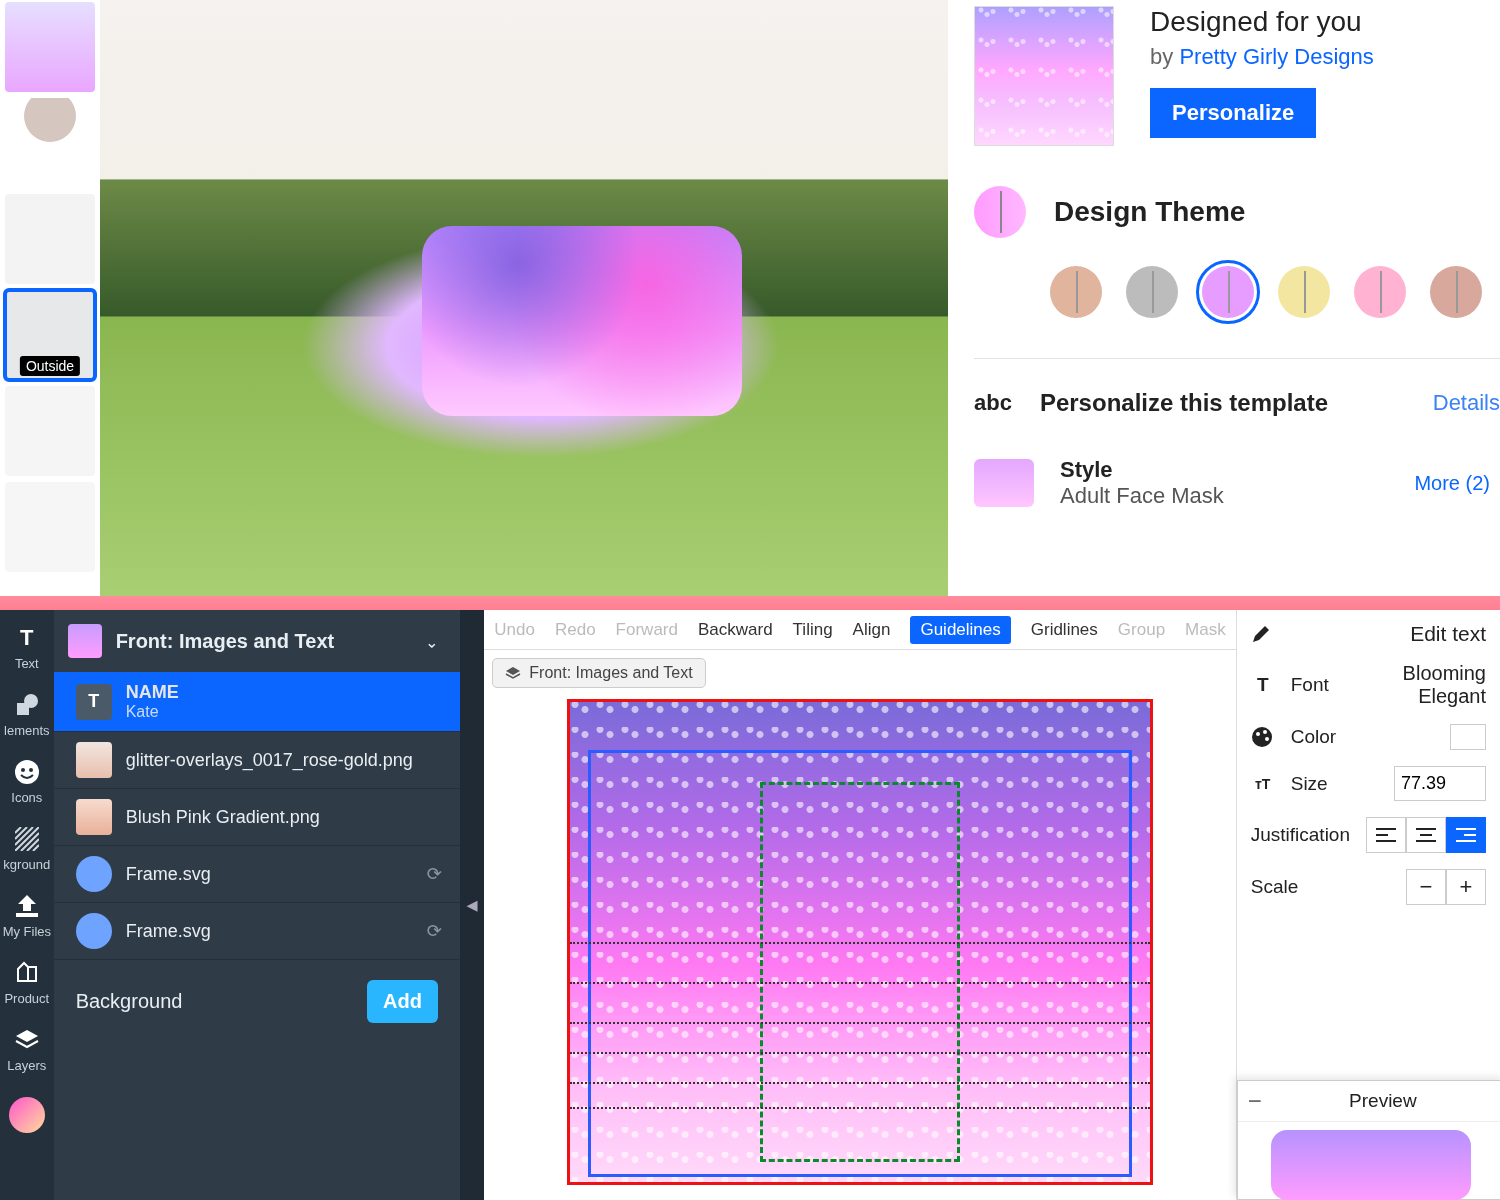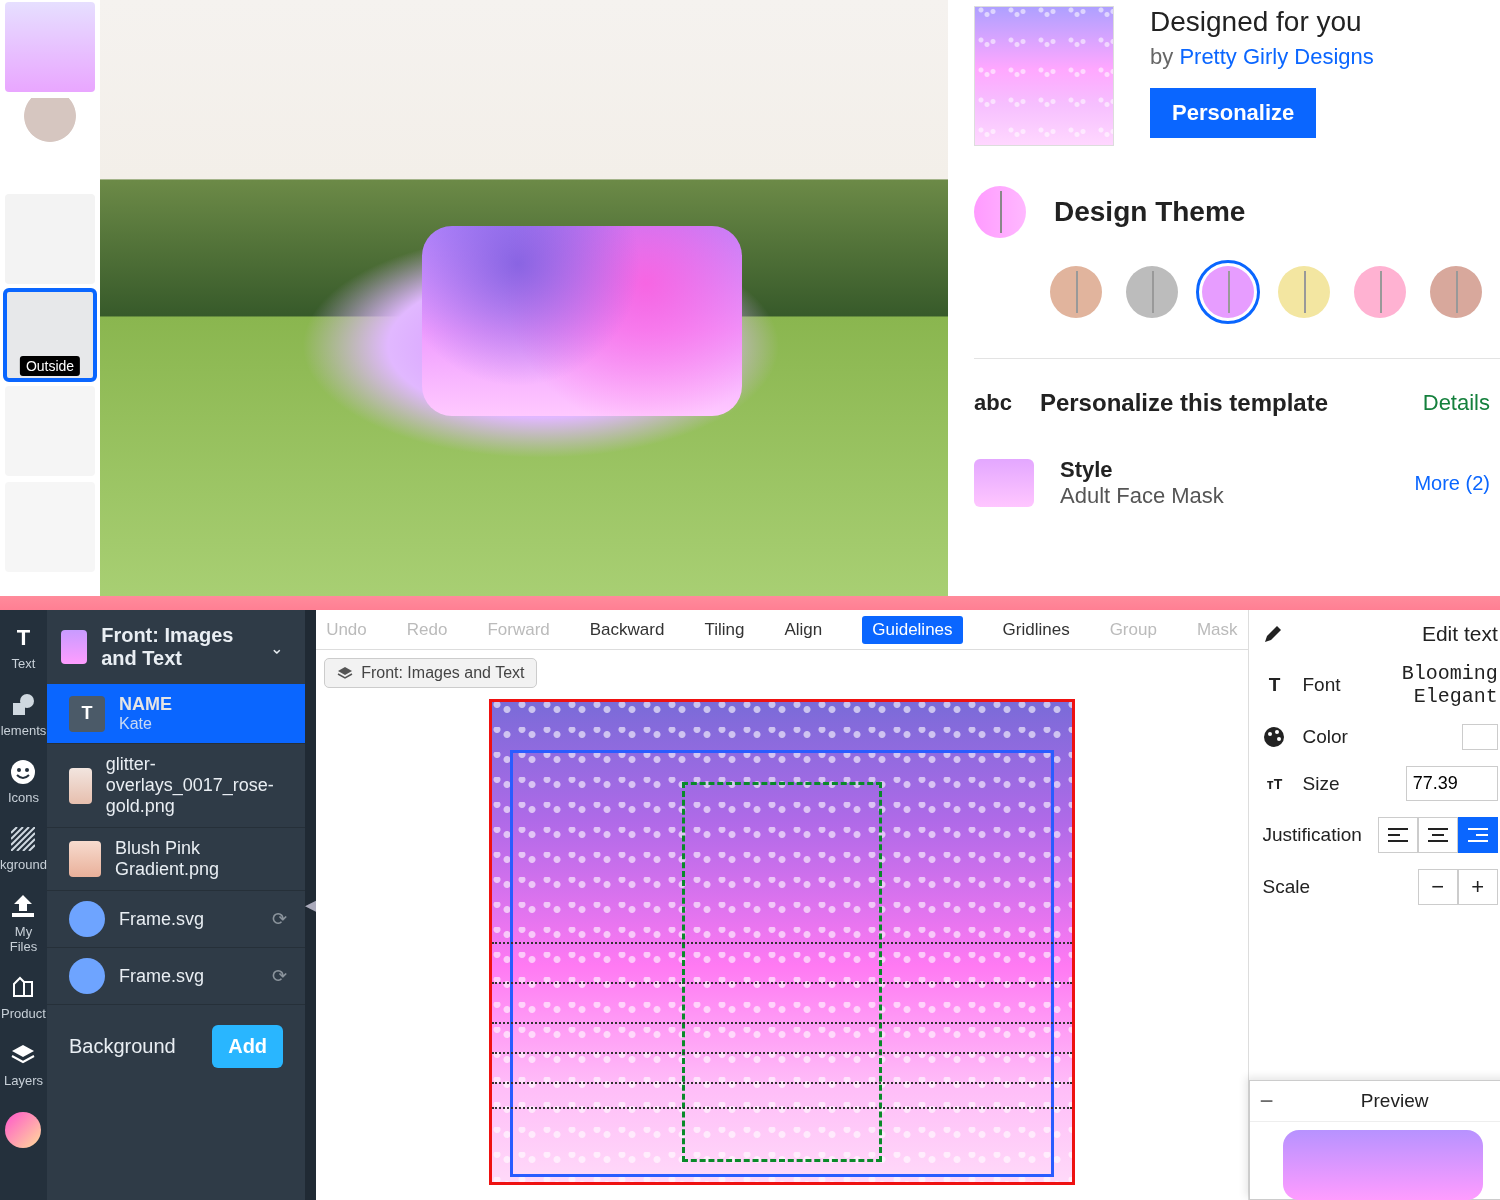--- a/index.html
+++ b/index.html
@@ -76,25 +76,25 @@
   }
   .theme-dot::after{ content:""; position:absolute; left:50%; top:10%; width:2px; height:80%; background:#888; }
   .theme-title { font-size:28px; font-weight:600; color:#222; }
   .swatches { margin:28px 0 0 76px; display:flex; gap:24px; }
   .sw { width:52px; height:52px; border-radius:50%; position:relative; cursor:pointer; }
   .sw::after{ content:""; position:absolute; left:50%; top:10%; width:2px; height:80%; background:#999; }
   .sw.sel { outline:3px solid #0a66ff; outline-offset:3px; }
 
   .hr { border-top:1px solid #e3e3e3; margin:40px 0 30px; }
 
-  .pers-row { display:flex; align-items:center; justify-content:space-between; padding-right: 10px;}
+  .pers-row { display:flex; align-items:center; justify-content:space-between; }
   .pers-left { display:flex; align-items:center; gap:28px; }
   .abc { font-size:22px; font-weight:700; color:#222;}
   .pers-title { font-size:24px; font-weight:600; color:#222; }
-  .details-link { font-size:22px; color:#15803d; text-decoration:none; }
+  .details-link { font-size:22px; color:#3b82f6; text-decoration:none; }
 
   .style-row { display:flex; align-items:center; justify-content:space-between; margin-top: 40px; padding-right:10px;}
   .style-left { display:flex; align-items:center; gap:26px; }
   .style-thumb { width:60px; height:48px; background: linear-gradient(180deg,#e3a7ff,#ffc6ff); border-radius:6px; }
   .style-title { font-size:22px; font-weight:600; color:#222; }
   .style-sub { font-size:22px; color:#555; }
   .more-link { font-size:20px; color:#0a66ff; text-decoration:none; }
 
   
   .divider { height:14px; background: linear-gradient(180deg,#ff8b9b,#ff7f93); }
@@ -135,21 +135,21 @@
   .lp-bg { display:flex; align-items:center; justify-content:space-between; padding:20px 22px; }
   .lp-bg span { font-size:20px; }
   .addbtn { background:#29b6ff; color:#fff; border:none; font-size:20px; font-weight:600; padding:10px 16px; border-radius:6px; cursor:pointer; }
 
   .sidegrip {
     width:30px; background:#202a34; display:flex; align-items:center; justify-content:center;
   }
   .sidegrip .tri { color:#aab; font-size:22px; }
 
   .canvas-area { flex:1; background:#fff; display:flex; flex-direction:column; }
-  .toolbar { height:40px; background:#fff; display:flex; align-items:center; gap:40px; padding:8px 10px; border-bottom:1px solid #ddd; font-size:17px;text-align:center;}
+  .toolbar { height:40px; background:#fff; display:flex; align-items:center; gap:20px; padding:8px 10px; border-bottom:1px solid #ddd; font-size:17px;text-align:center;}
   .toolbar .tb { color:#333; cursor:pointer; }
   .toolbar .tb.dis { color:#bbb; cursor:default; }
   .toolbar .tb.act { background:#0a66ff; color:#fff; padding:4px 10px; border-radius:3px; }
   .crumb-pill {
     margin:8px 0 0 8px; display:inline-flex; align-items:center; gap:8px;
     background:#f2f2f2; border:1px solid #ccc; border-radius:5px; padding:5px 12px; font-size:16px; color:#444;
     width:fit-content;
   }
   .canvas-wrap { flex:1; display:flex; align-items:flex-start; justify-content:center; padding:14px 10px 0; overflow:hidden;}
   .artboard {
@@ -163,21 +163,21 @@
   .artboard .blue { position:absolute; left:18px; top:48px; right:18px; bottom:5px; border:3px solid #2a5cff; }
   .artboard .green { position:absolute; left:190px; top:80px; width:200px; height:380px; border:3px dashed #0a8a2a; }
   .artboard .dotted { position:absolute; left:0; right:0; border-top:2px dotted #333; }
 
   
   .editpanel { width:280px; background:#fff; border-left:1px solid #ddd; padding:12px 14px 0; font-size:19px; color:#222; position:relative;}
   .ep-head { display:flex; align-items:center; gap:20px; margin-bottom:16px; }
   .ep-head .ep-title { flex:1; text-align:right; font-size:21px; }
   .ep-row { display:flex; align-items:center; gap:16px; margin:16px 0; }
   .ep-row .lab-icon { width:24px; text-align:center; font-weight:700; }
-  .fontprev { font-family: Liberation Mono, monospace; font-size:20px; flex:1; text-align:right;}
+  .fontprev { font-family: Liberation Sans, sans-serif; font-size:20px; flex:1; text-align:right;}
   .swatchbox { width:36px; height:26px; border:1px solid #ccc; background:#fff; margin-left:auto;}
   .sizefield { width:92px; border:1px solid #ccc; padding:6px; font-size:18px; text-align:left; margin-left:auto;}
   .justrow .jb { width:40px; height:36px; border:1px solid #ccc; display:flex; align-items:center; justify-content:center; cursor:pointer; }
   .justrow .jb.act { background:#0a66ff; color:#fff; border-color:#0a66ff;}
   .scalerow .sb { width:40px; height:36px; border:1px solid #ccc; display:flex; align-items:center; justify-content:center; font-size:22px; cursor:pointer;}
   .preview-pane {
     position:absolute; left:0; right:-5px; bottom:0; height:120px; background:#fff; border:1px solid #ccc;
     box-shadow: -3px -3px 8px rgba(0,0,0,.1);
   }
   .preview-pane .ph { display:flex; align-items:center; padding:6px 10px; border-bottom:1px solid #eee;}

